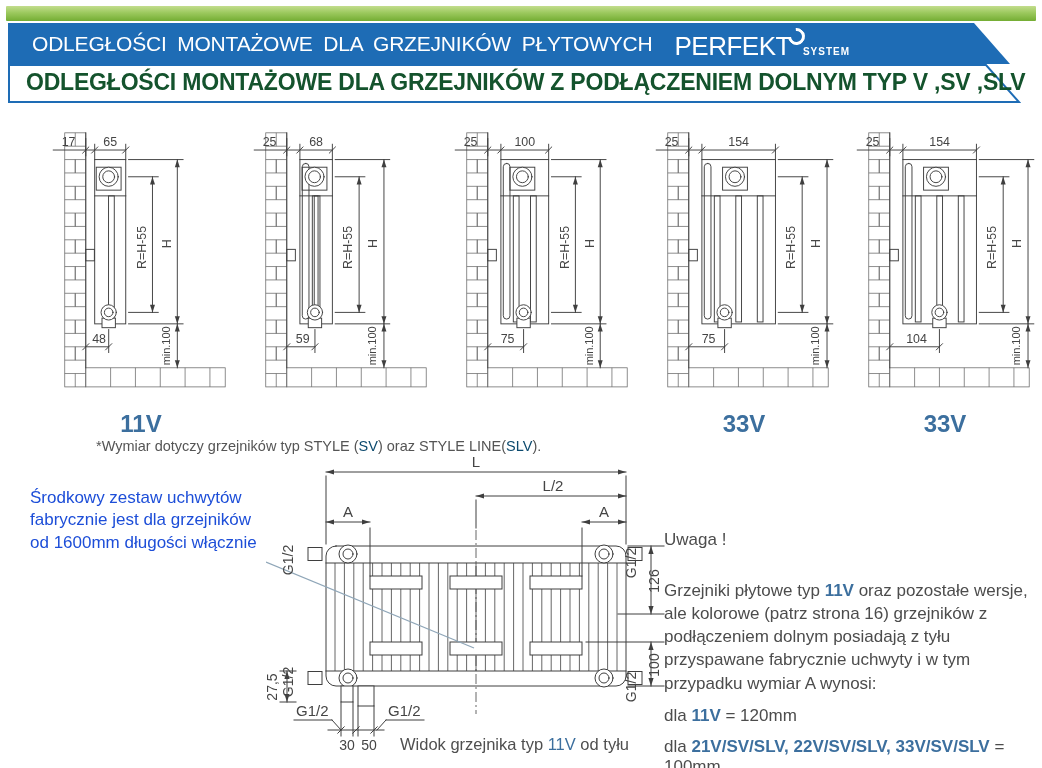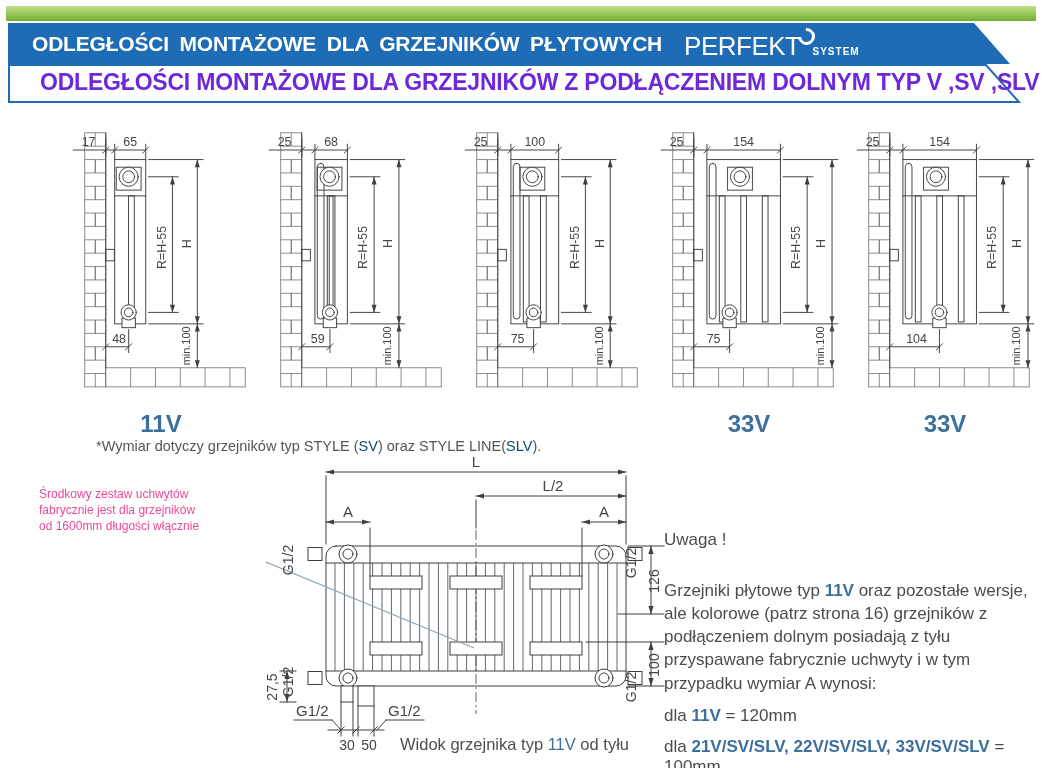--- a/index.html
+++ b/index.html
@@ -4,50 +4,50 @@
 <style>
   html,body{margin:0;padding:0;background:#fff;}
   #page{position:relative;width:1042px;height:768px;background:#fff;overflow:hidden;
         font-family:"Liberation Sans",sans-serif;color:#4f4f4f;}
   
   .green-strip{position:absolute;left:6px;top:6px;width:1030px;height:15px;
     background:linear-gradient(#c3dd8d 0%,#9cc95e 45%,#74ad33 100%);border-radius:1px;}
   .banner-blue{position:absolute;left:8px;top:23px;width:1002px;height:41px;background:#1e6cb5;
     clip-path:polygon(0 0,calc(100% - 36px) 0,100% 100%,0 100%);
     display:flex;align-items:center;gap:22px;padding-left:24px;box-sizing:border-box;}
-  .banner-title{color:#fff;font-size:21px;font-weight:bold;letter-spacing:-0.2px;word-spacing:5px;white-space:nowrap;}
+  .banner-title{color:#fff;font-size:21px;font-weight:normal;letter-spacing:-0.2px;word-spacing:5px;white-space:nowrap;}
   .logo{display:flex;align-items:flex-end;color:#fff;}
   .logo-main{font-size:26px;font-weight:400;letter-spacing:-0.5px;line-height:1;}
   .logo-hook{display:inline-block;width:11px;height:11px;border:3px solid #fff;border-radius:50%;
     border-left-color:transparent;transform:rotate(40deg);margin:0 0 14px -3px;}
   .logo-sub{font-size:10px;font-weight:700;letter-spacing:1px;margin-left:-2px;padding-bottom:2px;}
   .banner-white-shape{position:absolute;left:8px;top:64px;}
-  .banner-white-text{position:absolute;left:40px;top:69px;width:950px;color:#6d28d9;
+  .banner-white-text{position:absolute;left:26px;top:69px;width:950px;color:#14532d;
     font-size:23px;font-weight:bold;letter-spacing:-0.2px;white-space:nowrap;}
   
-  #diagrams{position:absolute;left:36px;top:108px;width:1000px;display:flex;justify-content:flex-end;}
+  #diagrams{position:absolute;left:36px;top:108px;width:1000px;display:flex;justify-content:space-between;}
   .dia{width:196px;}
   .dlabel{text-align:center;font-size:24px;font-weight:600;color:#3c6f9e;margin-top:0px;padding-left:14px;}
   .ln{stroke:#3f3f3f;stroke-width:1;fill:none;stroke-linecap:square;}
   .wf{fill:#fff;}
   .ar{fill:#3f3f3f;stroke:none;}
   .fin{stroke:#3f3f3f;stroke-width:0.8;}
   .cl{stroke:#3f3f3f;stroke-width:0.8;stroke-dasharray:10 3 2 3;}
   .leader{stroke:#8fa6b8;stroke-width:1.2;}
   .wl{stroke:#6a6a6a;stroke-width:0.8;}
   text.dimtext{font-family:"Liberation Sans",sans-serif;font-size:13px;fill:#454545;}
   text.mid{text-anchor:middle;}
   text.rtext{font-family:"Liberation Sans",sans-serif;font-size:15px;fill:#454545;}
   text.rsmall{font-size:14px;}
   text.cap{font-family:"Liberation Sans",sans-serif;font-size:16.5px;fill:#4f4f4f;}
   tspan.acc,text.acc{fill:#3c6f9e;}
   
   #footnote{position:absolute;left:96px;top:438px;font-size:14.5px;color:#555;}
   #footnote .acc{color:#0c4a6e;}
-  #left-note{position:absolute;left:30px;top:487px;width:272px;font-size:12px;line-height:1.32;color:#ec4899;margin-left:9px;}
+  #left-note{position:absolute;left:30px;top:487px;width:272px;font-size:17px;line-height:1.32;color:#1d4ed8;}
   #rear-wrap{position:absolute;left:266px;top:450px;}
   #notice{position:absolute;left:664px;top:528px;width:380px;font-size:17px;color:#4c4c4c;}
   #notice .n-title{margin:0 0 28px 0;}
   #notice p{margin:0;line-height:1.36;}
   #notice .n-line{margin-top:11px;}
   .acc{color:#3c6f9e;}
   .accb{color:#3c6f9e;font-weight:600;}
 </style>
 </head>
 <body>

